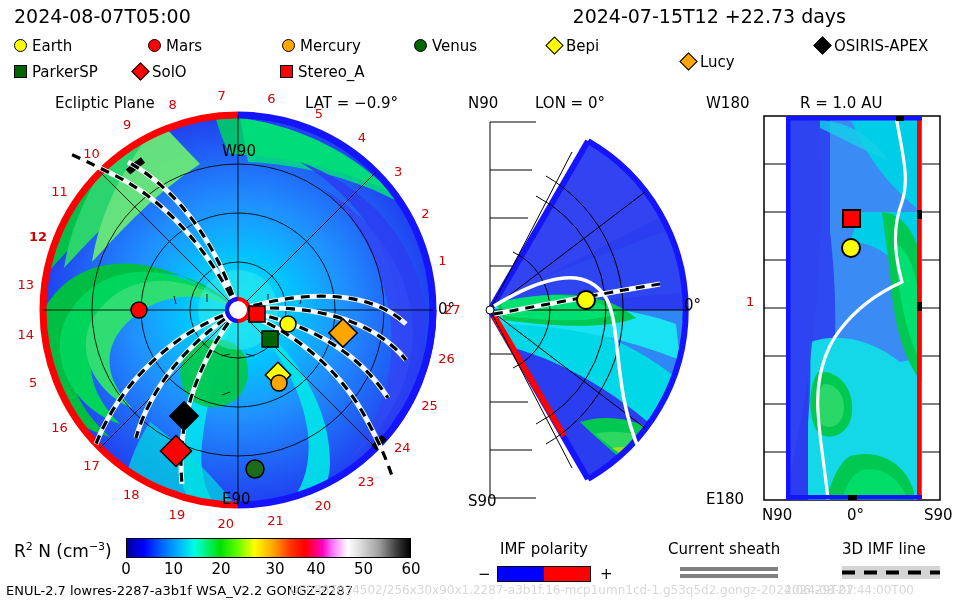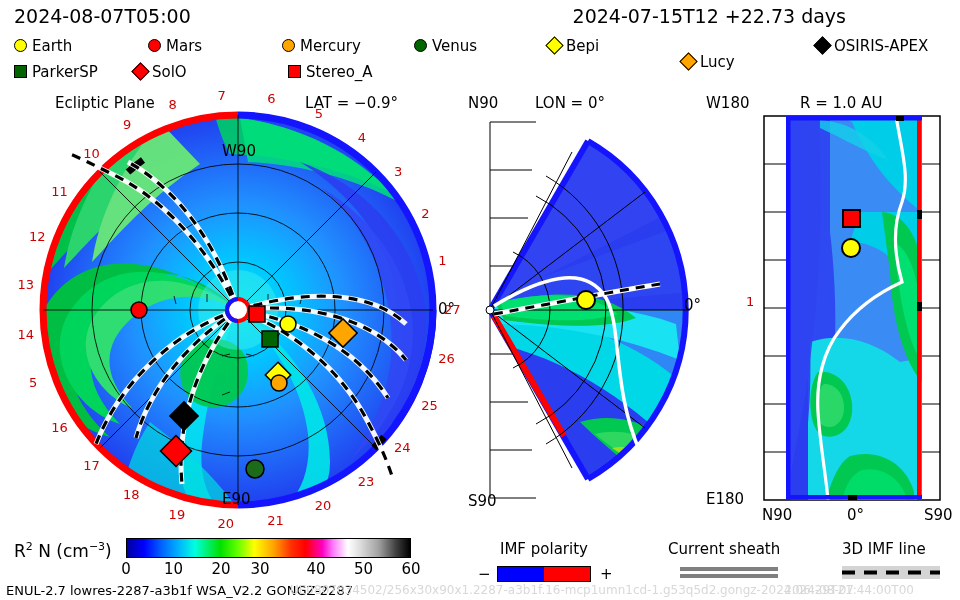--- a/index.html
+++ b/index.html
@@ -191,21 +191,21 @@
   <div class="body-legend" id="body-legend">
       <div class="bl-item" style="left: 14px; top: 0px;"><span class="glyph sym-circle" style="background: rgb(255, 255, 0);"></span><span class="txt">Earth</span></div>
       <div class="bl-item" style="left: 148px; top: 0px;"><span class="glyph sym-circle" style="background: rgb(255, 0, 0);"></span><span class="txt">Mars</span></div>
       <div class="bl-item" style="left: 282px; top: 0px;"><span class="glyph sym-circle" style="background: rgb(255, 165, 0);"></span><span class="txt">Mercury</span></div>
       <div class="bl-item" style="left: 414px; top: 0px;"><span class="glyph sym-circle" style="background: rgb(0, 100, 0);"></span><span class="txt">Venus</span></div>
       <div class="bl-item" style="left: 548px; top: 0px;"><span class="glyph sym-diamond" style="background: rgb(255, 255, 0);"></span><span class="txt">Bepi</span></div>
       <div class="bl-item" style="left: 682px; top: 16px;"><span class="glyph sym-diamond" style="background: rgb(255, 165, 0);"></span><span class="txt">Lucy</span></div>
       <div class="bl-item" style="left: 816px; top: 0px;"><span class="glyph sym-diamond" style="background: rgb(0, 0, 0);"></span><span class="txt">OSIRIS-APEX</span></div>
       <div class="bl-item" style="left: 14px; top: 26px;"><span class="glyph sym-square" style="background: rgb(0, 100, 0);"></span><span class="txt">ParkerSP</span></div>
       <div class="bl-item" style="left: 134px; top: 26px;"><span class="glyph sym-diamond" style="background: rgb(255, 0, 0);"></span><span class="txt">SolO</span></div>
-      <div class="bl-item" style="left: 288px; top: 26px;"><span class="glyph sym-square" style="background: rgb(255, 0, 0);"></span><span class="txt">Stereo_A</span></div>
+      <div class="bl-item" style="left: 280px; top: 26px;"><span class="glyph sym-square" style="background: rgb(255, 0, 0);"></span><span class="txt">Stereo_A</span></div>
     </div>
 
   <div class="panel" style="left:0px; top:92px; width:470px; height:440px;">
 
     <div class="panel-title" style="left:55px; top:2px;">Ecliptic Plane</div>
     <div class="panel-title" style="left:305px; top:2px;">LAT = −0.9°</div>
     <div class="axlabel" style="left:222px; top:2px;margin-top:48px;">W90</div>
     <div class="axlabel" style="left:222px; top:398px;text-align:center;">E90</div>
     <div class="axlabel" style="left:438px; top:208px;">0°</div>
 
@@ -336,21 +336,21 @@
         <div class="hourlabel" style="left: 421.237px; top: 113.957px;">2</div>
         <div class="hourlabel" style="left: 393.934px; top: 72.4435px;">3</div>
         <div class="hourlabel" style="left: 357.792px; top: 38.3456px;">4</div>
         <div class="hourlabel" style="left: 314.761px; top: 13.5018px;">5</div>
         <div class="hourlabel" style="left: 267.161px; top: -0.748859px;">6</div>
         <div class="hourlabel" style="left: 217.557px; top: -3.63795px;">7</div>
         <div class="hourlabel" style="left: 168.624px; top: 4.99024px;">8</div>
         <div class="hourlabel" style="left: 123px; top: 24.6706px;">9</div>
         <div class="hourlabel" style="left: 83.1443px; top: 54.342px;">10</div>
         <div class="hourlabel" style="left: 51.2056px; top: 92.4051px;">11</div>
-        <div class="hourlabel" style="left: 28.9058px; top: 136.808px;">12</div>
+        <div class="hourlabel" style="left: 28.9058px; top: 136.808px; font-weight: bold;">12</div>
         <div class="hourlabel" style="left: 17.447px; top: 185.156px;">13</div>
         <div class="hourlabel" style="left: 17.447px; top: 234.844px;">14</div>
         <div class="hourlabel" style="left: 28.9058px; top: 283.192px;">5</div>
         <div class="hourlabel" style="left: 51.2056px; top: 327.595px;">16</div>
         <div class="hourlabel" style="left: 83.1443px; top: 365.658px;">17</div>
         <div class="hourlabel" style="left: 123px; top: 395.329px;">18</div>
         <div class="hourlabel" style="left: 168.624px; top: 415.01px;">19</div>
         <div class="hourlabel" style="left: 217.557px; top: 423.638px;">20</div>
         <div class="hourlabel" style="left: 267.161px; top: 420.749px;">21</div>
         <div class="hourlabel" style="left: 314.761px; top: 406.498px;">20</div>
@@ -516,21 +516,21 @@
 
   <div class="cbar-wrap">
     <div class="cbar-label">
       <span>R</span><sup>2</sup><span> N (cm</span><sup>−3</sup><span>)</span>
     </div>
     <div class="cbar-bar"></div>
     <div class="cbar-ticks" id="cbar-ticks">
         <div class="cbar-tick" style="left: 0px;">0</div>
         <div class="cbar-tick" style="left: 47.5px;">10</div>
         <div class="cbar-tick" style="left: 95px;">20</div>
-        <div class="cbar-tick" style="left: 134px;">30</div>
+        <div class="cbar-tick" style="left: 149px;">30</div>
         <div class="cbar-tick" style="left: 190px;">40</div>
         <div class="cbar-tick" style="left: 237.5px;">50</div>
         <div class="cbar-tick" style="left: 285px;">60</div>
       </div>
   </div>
 
   <div class="blegend-title" style="left:500px; top:540px;">IMF polarity</div>
   <div class="blegend" style="left:478px; top:565px;">−</div>
   <div class="polbar" style="left:497px; top:566px;">
     <div class="neg" id="pol-neg" style="background: rgb(0, 0, 255);"></div>

